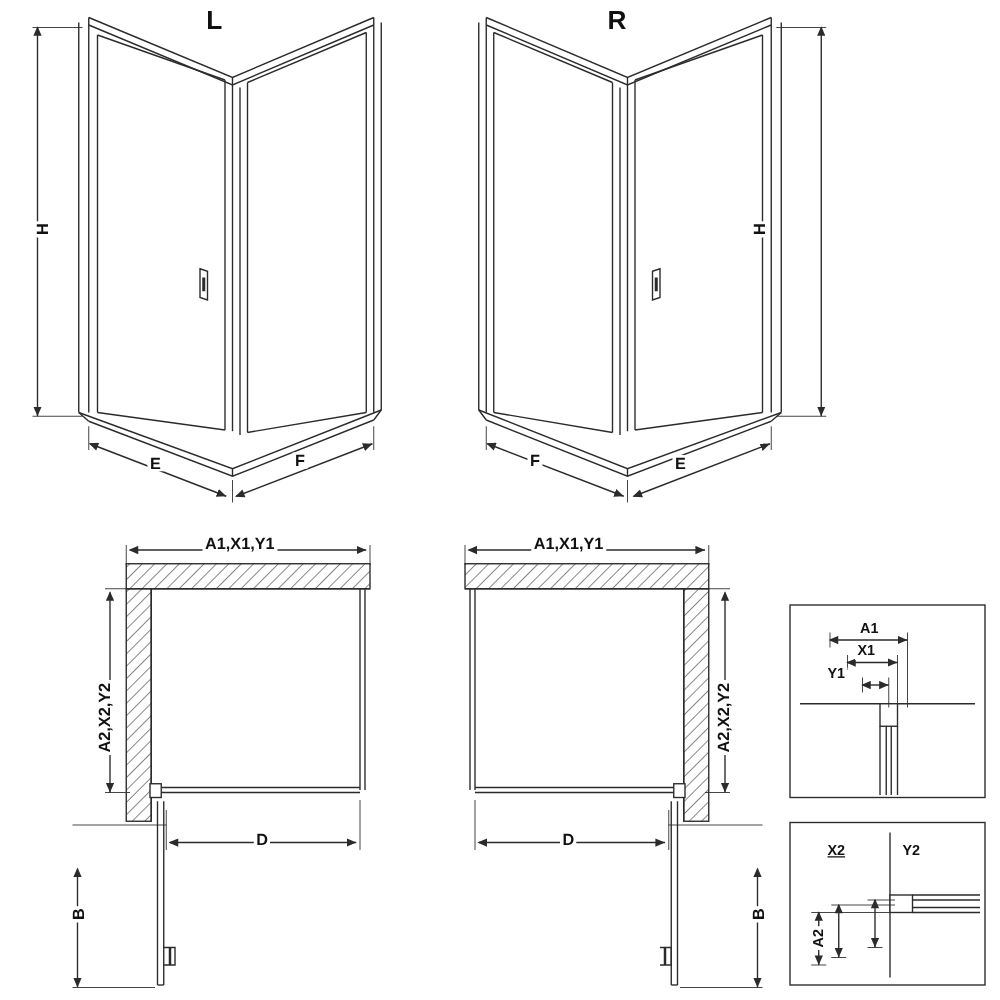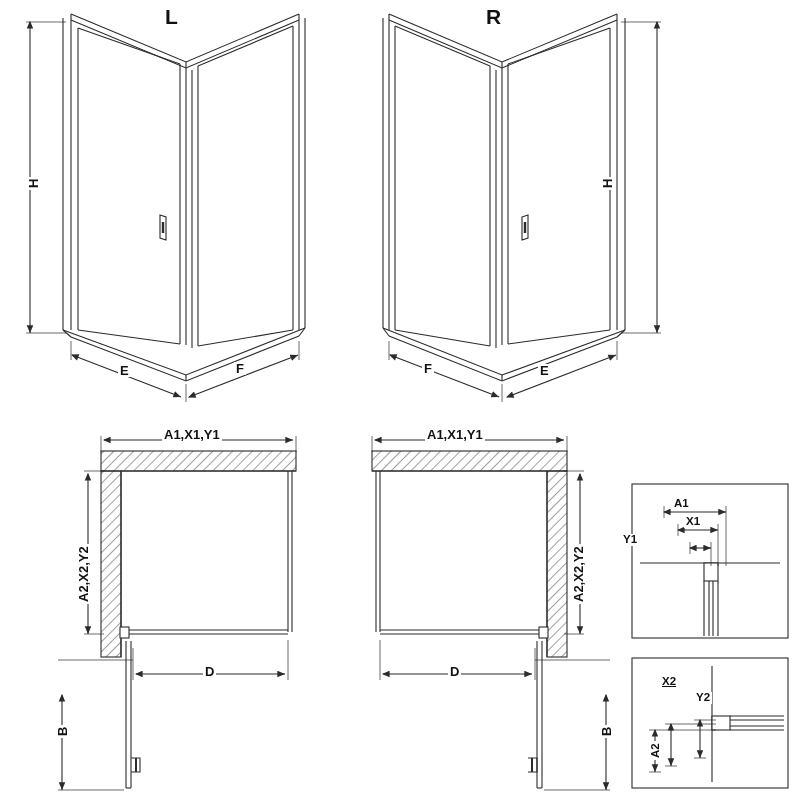--- a/index.html
+++ b/index.html
@@ -302,21 +302,21 @@
   <div class="lbl lbl-md white-bg" style="left:162px; top:428px;">A1,X1,Y1</div>
   <div class="lbl lbl-md rot90 white-bg" style="left:77px; top:604px;">A2,X2,Y2</div>
   <div class="lbl lbl-md white-bg" style="left:203px; top:665px;">D</div>
   <div class="lbl lbl-md rot90 white-bg" style="left:56px; top:738px;">B</div>
 
   <div class="lbl lbl-md white-bg" style="left:425px; top:428px;">A1,X1,Y1</div>
   <div class="lbl lbl-md rot90 white-bg" style="left:572px; top:604px;">A2,X2,Y2</div>
   <div class="lbl lbl-md white-bg" style="left:448px; top:665px;">D</div>
   <div class="lbl lbl-md rot90 white-bg" style="left:600px; top:738px;">B</div>
 
-  <div class="lbl lbl-sm white-bg" style="left:672px; top:498px;">A1</div>
+  <div class="lbl lbl-sm white-bg" style="left:686px; top:498px;">A1</div>
   <div class="lbl lbl-sm white-bg" style="left:684px; top:516px;">X1</div>
-  <div class="lbl lbl-sm white-bg" style="left:621px; top:534px;">Y1</div>
+  <div class="lbl lbl-sm white-bg" style="left:660px; top:534px;">Y1</div>
 
   <div class="lbl lbl-sm rot90 white-bg" style="left:650px; top:760px;">A2</div>
   <div class="lbl lbl-sm white-bg" style="left:660px; top:676px;text-decoration:underline;">X2</div>
-  <div class="lbl lbl-sm white-bg" style="left:694px; top:676px;margin-top:16px;">Y2</div>
+  <div class="lbl lbl-sm white-bg" style="left:720px; top:676px;">Y2</div>
 
 </div>
 
 </body></html>

